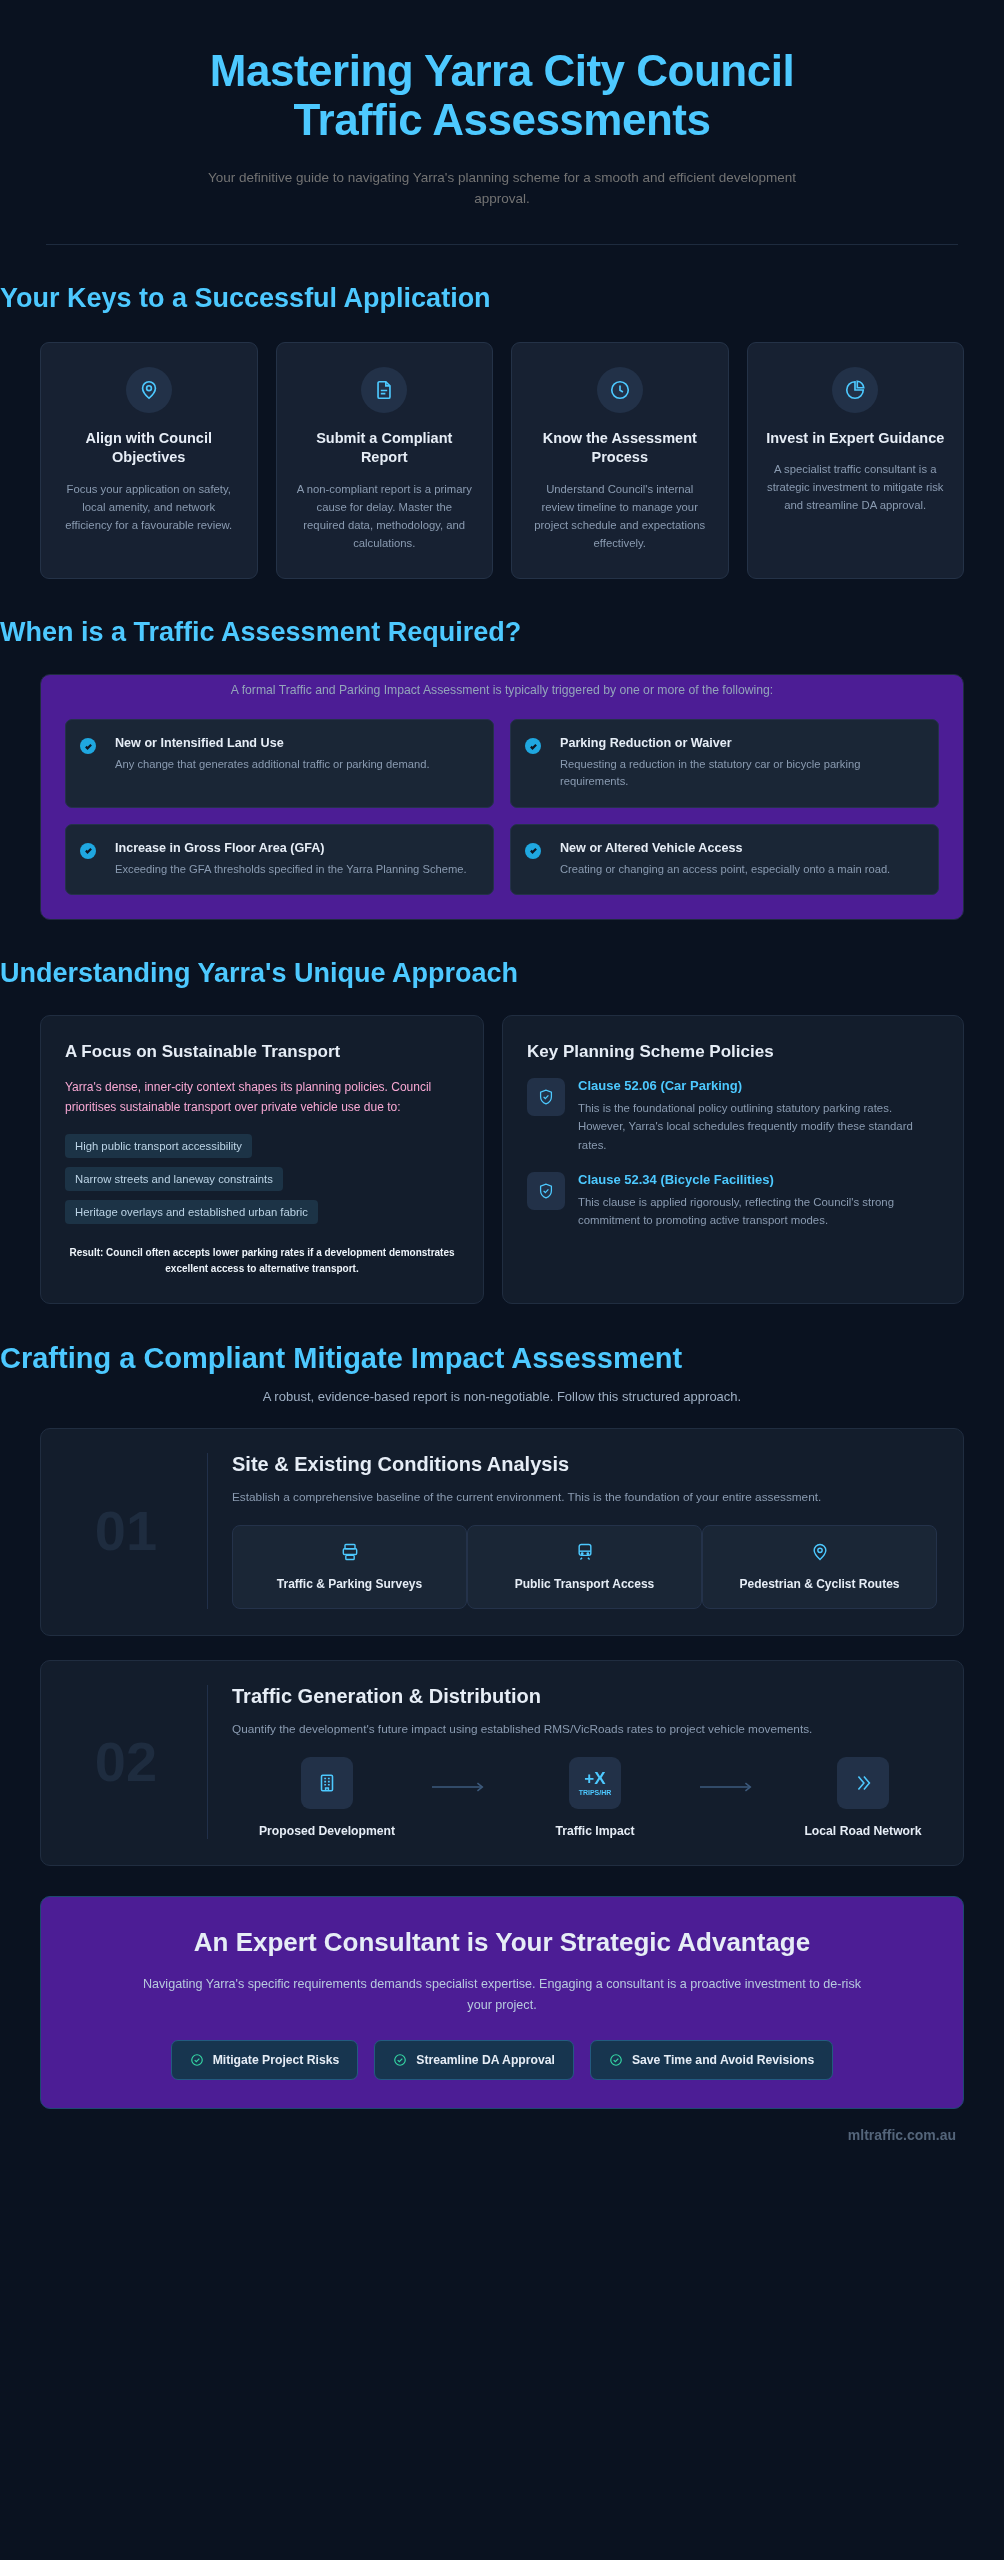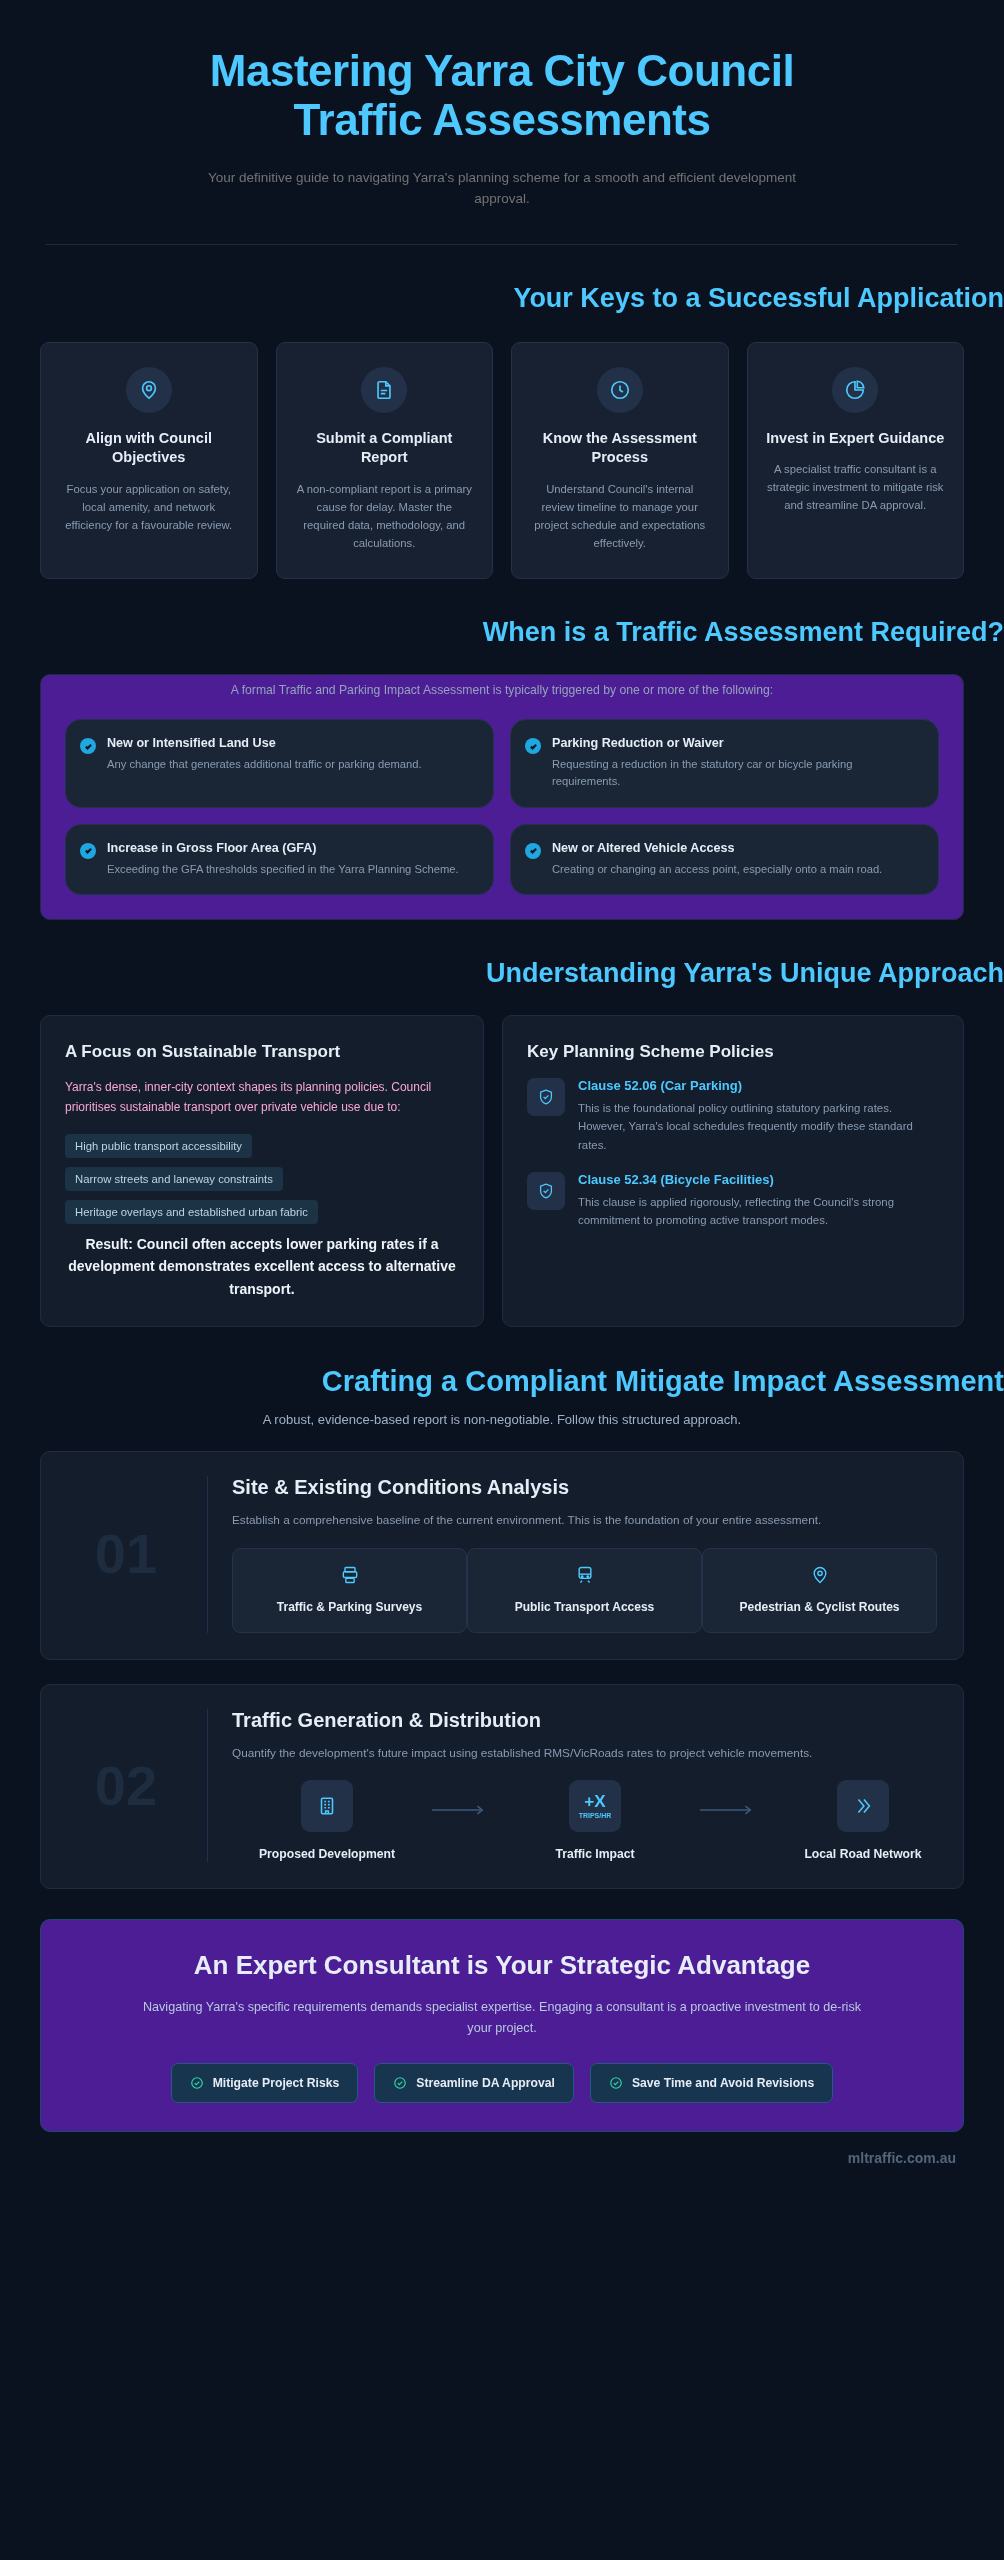--- a/index.html
+++ b/index.html
@@ -25,21 +25,21 @@
     margin: 22px auto 0;
     max-width: 620px;
     font-size: 13.5px;
     line-height: 1.6;
     color: #737373;
   }
   .divider { margin: 34px 46px 0; height: 1px; background: #1e2b3e; }
 
   
   .sec-title {
-    text-align: right;
+    text-align: left;
     color: #4dc9ff;
     font-size: 27px;
     font-weight: bold;
     margin: 38px 0 0;
   }
   .sec-title.big { font-size: 29px; }
   .sec-sub {
     text-align: center;
     font-size: 13px;
     color: #9fb0c4;
@@ -92,24 +92,24 @@
     text-align: center;
     font-size: 12.2px;
     color: #93a5ba;
     margin-bottom: 22px;
   }
   .req-grid { display: flex; flex-wrap: wrap; gap: 16px; }
   .req-item {
     width: calc(50% - 8px);
     background: #1a2636;
     border: 1px solid #24324a;
-    border-radius: 16px;
+    border-radius: 7px;
     padding: 16px 16px 16px 14px;
     display: flex;
-    gap: 11px;
+    gap: 19px;
   }
   .chk {
     flex: 0 0 auto;
     width: 16px; height: 16px; margin-top: 2px;
     border-radius: 50%;
     background: #1fa7e0;
     display: flex; align-items: center; justify-content: center;
   }
   .chk svg { width: 9px; height: 9px; stroke: #0e1624; stroke-width: 3; fill: none; }
   .req-item h4 { font-size: 12.6px; margin-bottom: 6px; }
@@ -138,21 +138,22 @@
   .pill {
     display: inline-block;
     background: #1c3346;
     color: #bcd4e6;
     font-size: 11.3px;
     border-radius: 4px;
     padding: 6px 10px;
     margin-bottom: 9px;
   }
   .result {
-    font-size: 14px;
+    margin-top: 12px;
+    font-size: 10px;
     line-height: 1.6;
     font-weight: bold;
     text-align: center;
     color: #eef4fa;
   }
   .clause {
     display: flex; gap: 13px;
     margin-bottom: 18px;
   }
   .clause-ico {

